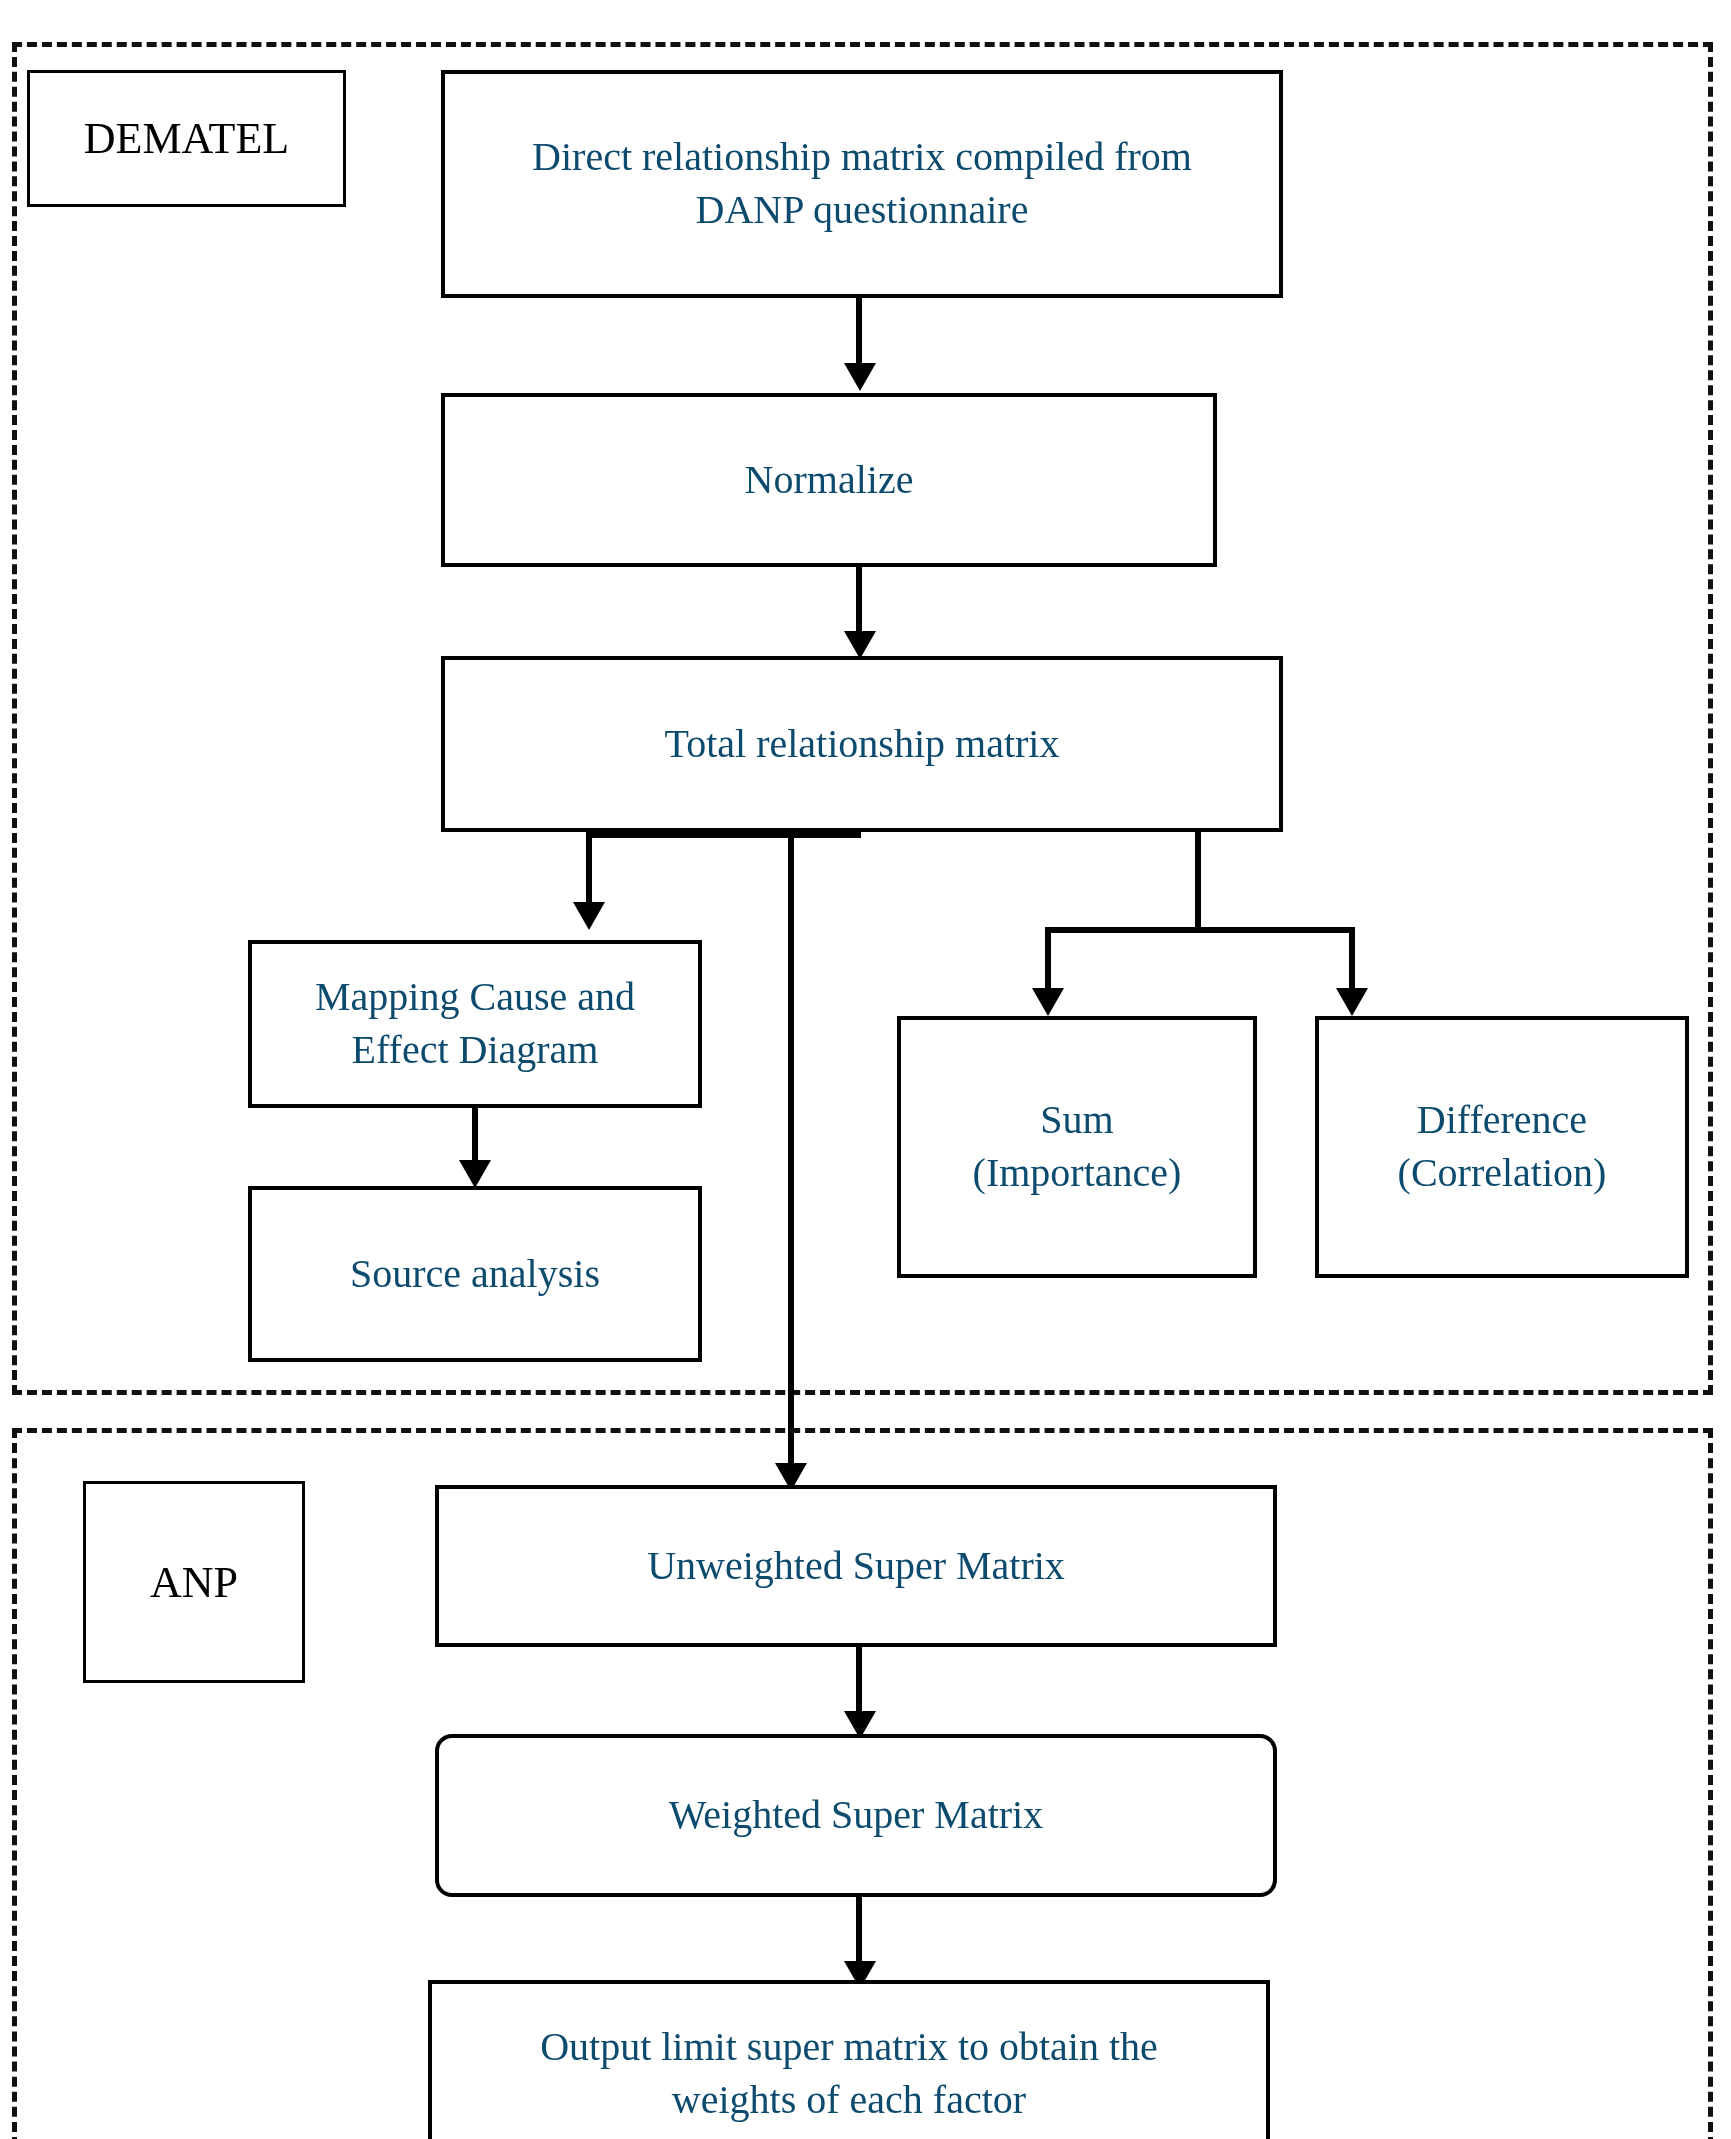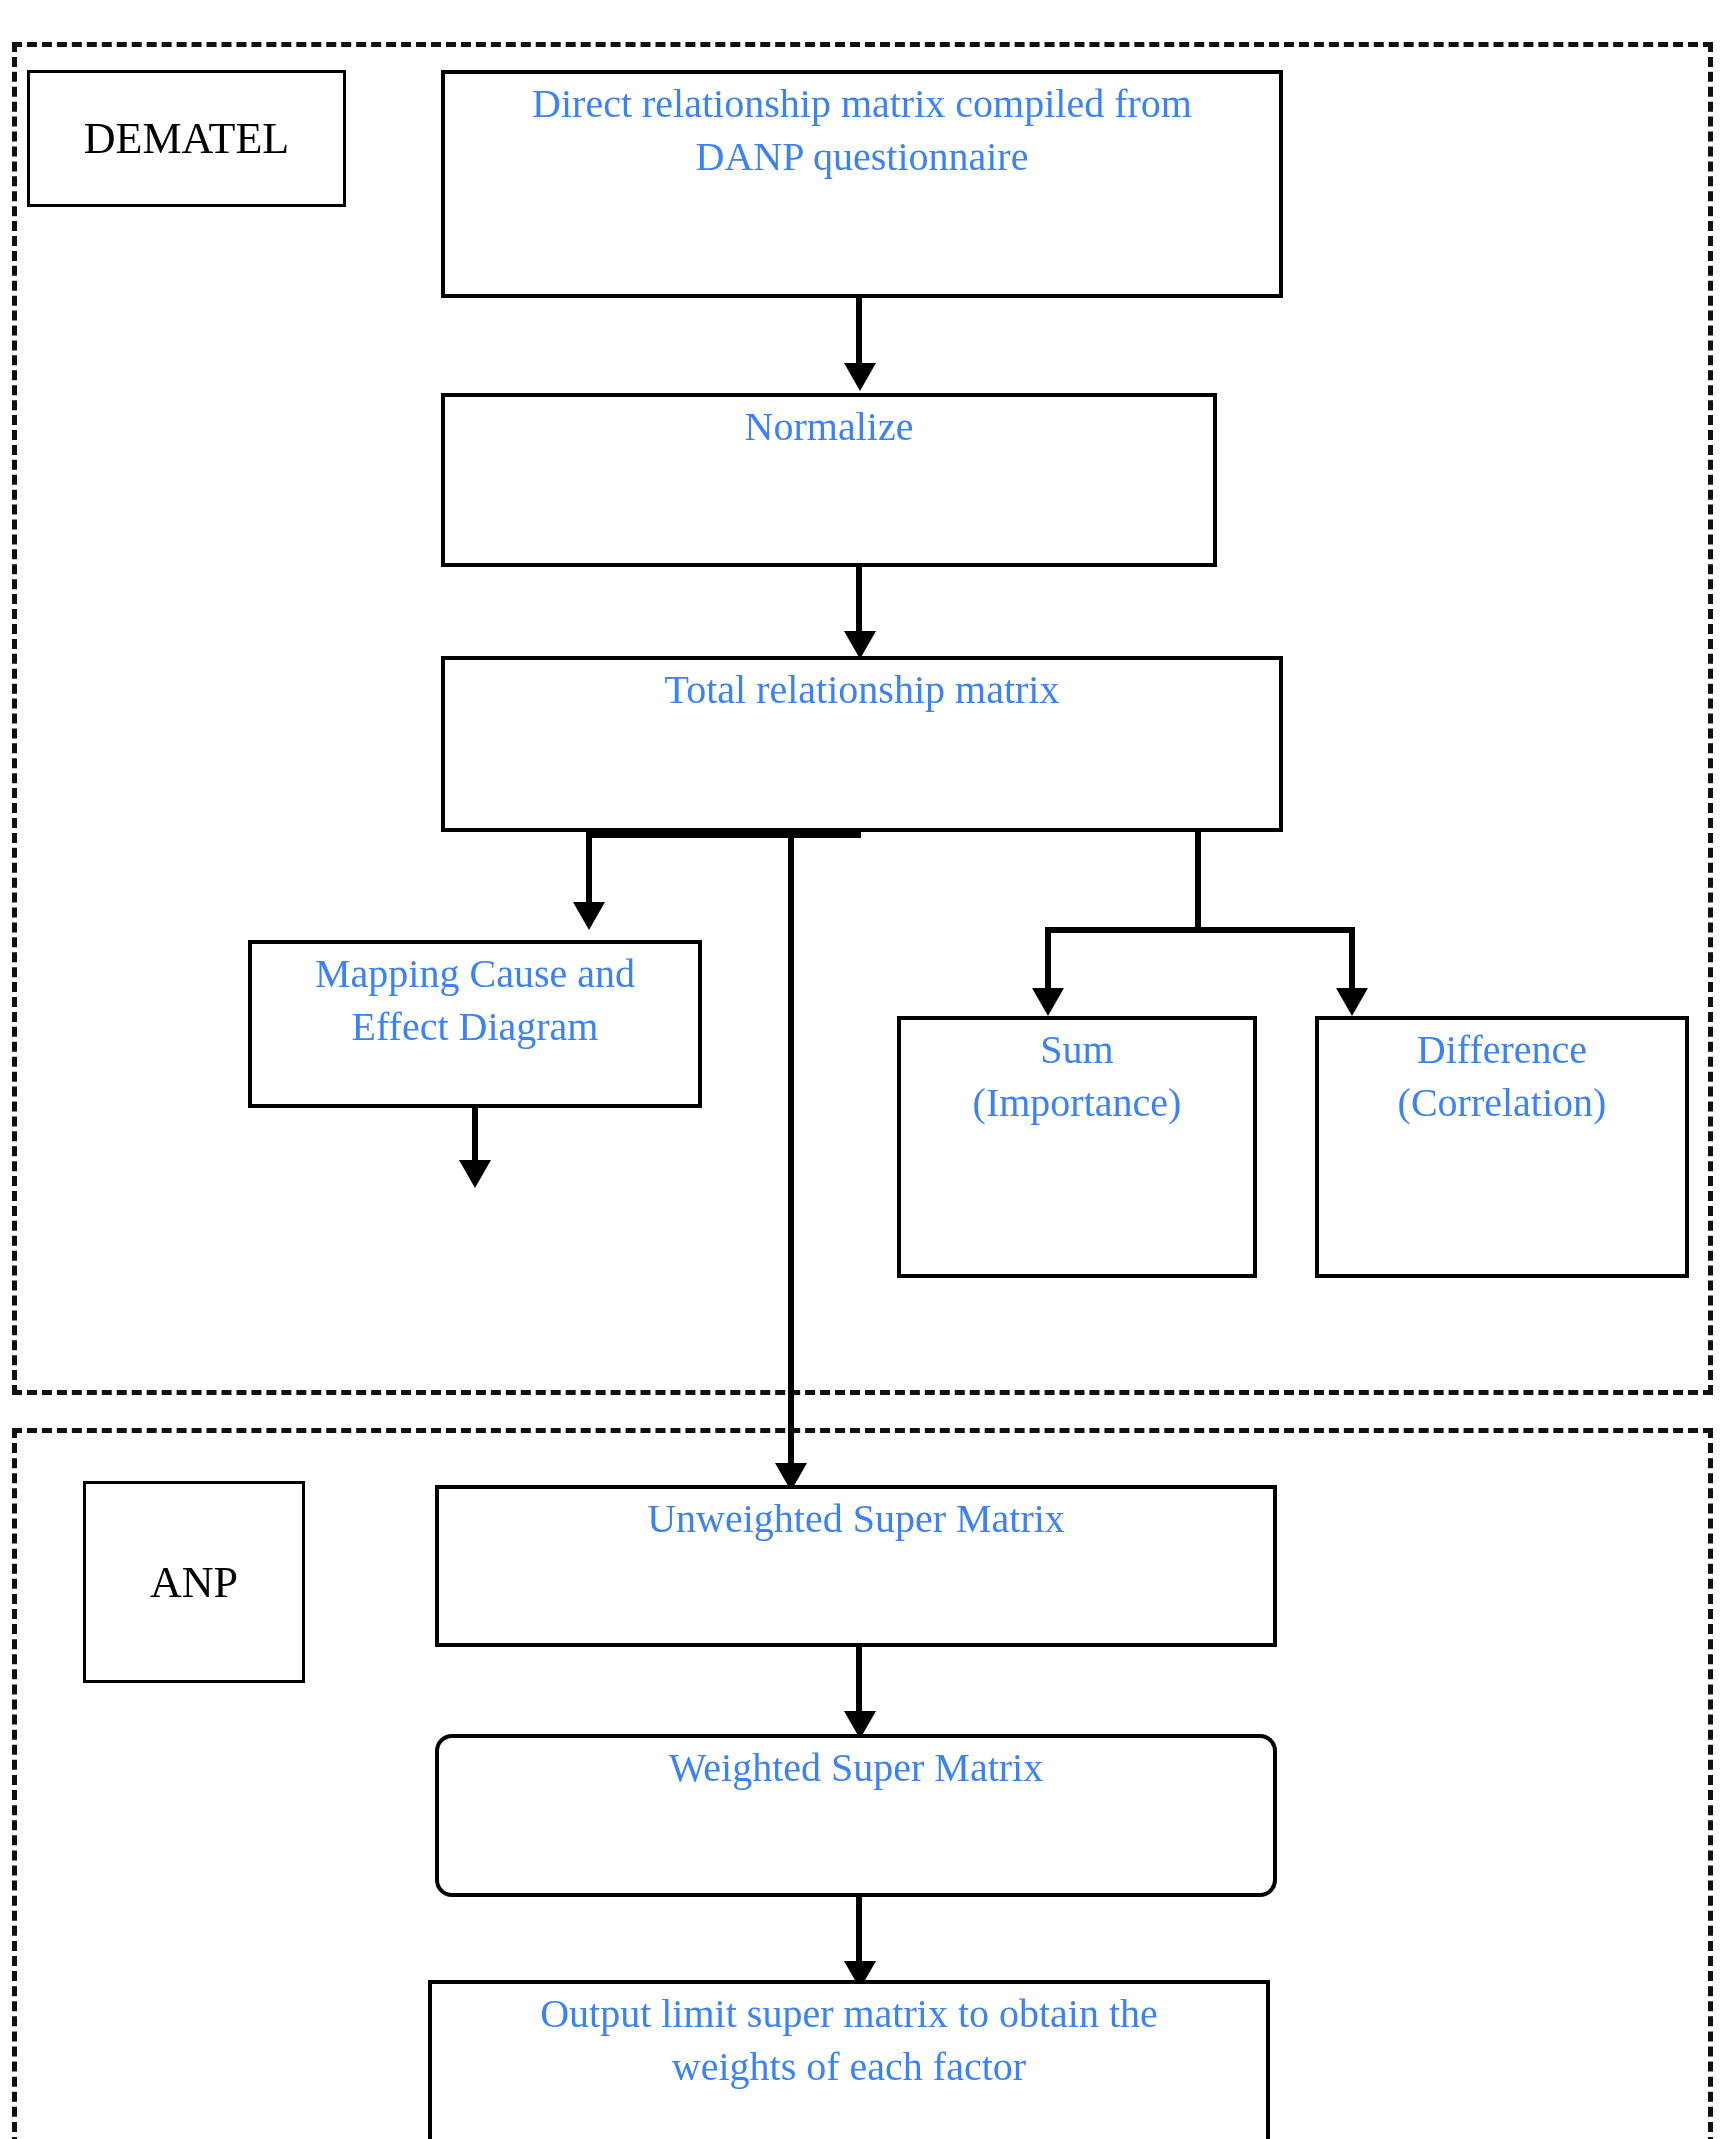--- a/index.html
+++ b/index.html
@@ -25,25 +25,25 @@
     background: transparent;
   }
 
   
   .node {
     position: absolute;
     box-sizing: border-box;
     border: 4.5px solid #000000;
     background: #ffffff;
     display: flex;
-    align-items: flex-start;
+    align-items: center;
     justify-content: center;
     text-align: center;
     line-height: 1.32;
-    color: #3b82f6;
+    color: #0c4a6e;
     padding: 3.9px 11.7px;
   }
   .node .txt {
     display: block;
     white-space: pre-line;
   }
 
   
   .chip {
     position: absolute;
@@ -121,20 +121,23 @@
   <div class="arrowhead" style="left:1336px; top:958px;"></div>
 
   <div class="node fs-big" style="left:248px; top:910px; width:454px; height:168px;font-family:Liberation Serif, serif;">
     <span class="txt">Mapping Cause and
 Effect Diagram</span>
   </div>
 
   <div class="vline" style="left:472px; top:1078px; width:5.8px; height:63px;"></div>
   <div class="arrowhead" style="left:459px; top:1130px;"></div>
 
+  <div class="node fs-big" style="left:248px; top:1156px; width:454px; height:176px;">
+    <span class="txt">Source analysis</span>
+  </div>
 
   <div class="node fs-big" style="left:897px; top:986px; width:360px; height:262px;">
     <span class="txt">Sum
 (Importance)</span>
   </div>
 
   <div class="node fs-big" style="left:1315px; top:986px; width:374px; height:262px;">
     <span class="txt">Difference
 (Correlation)</span>
   </div>

